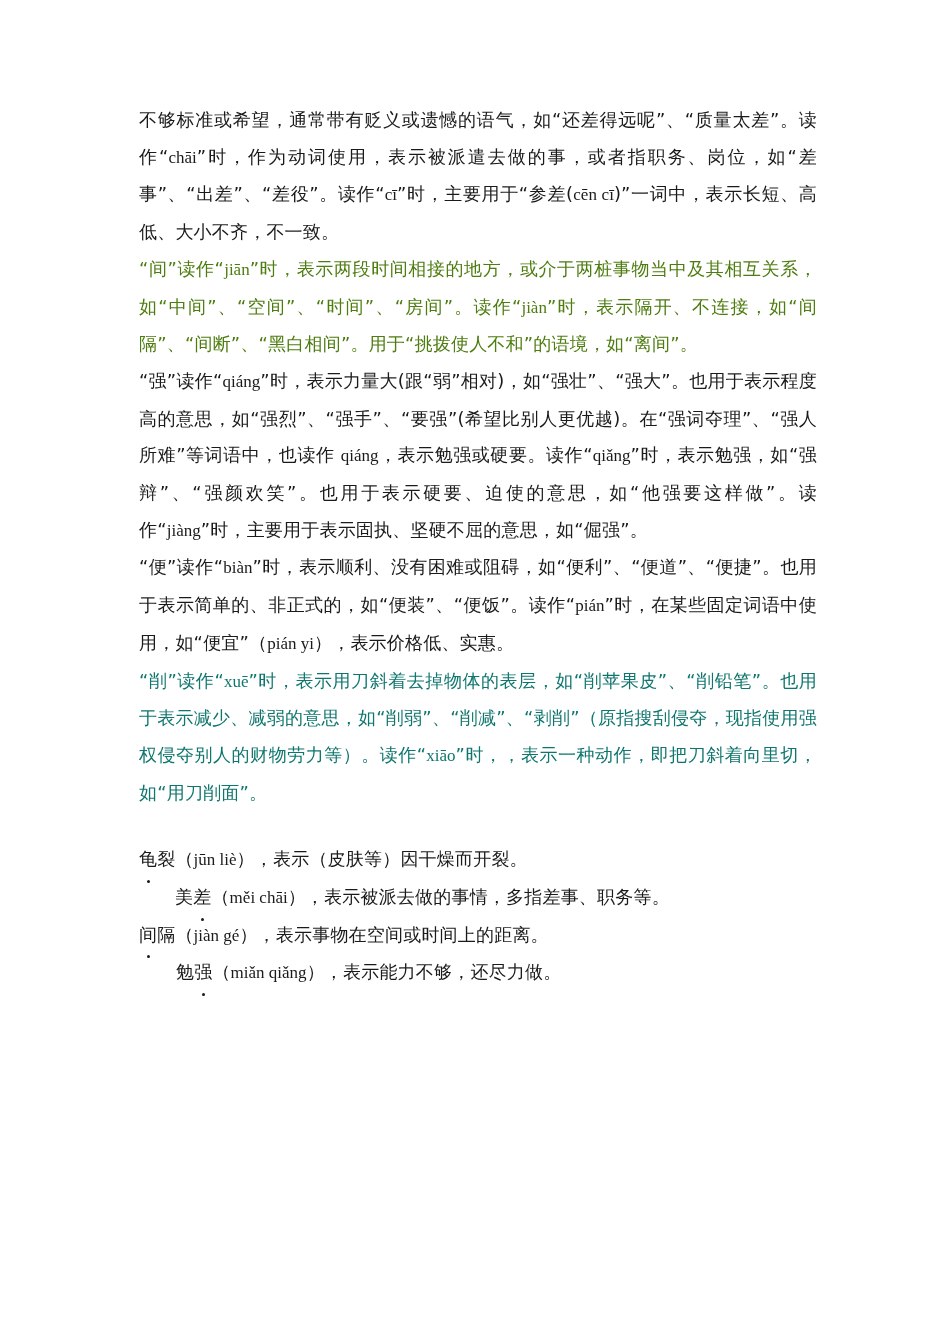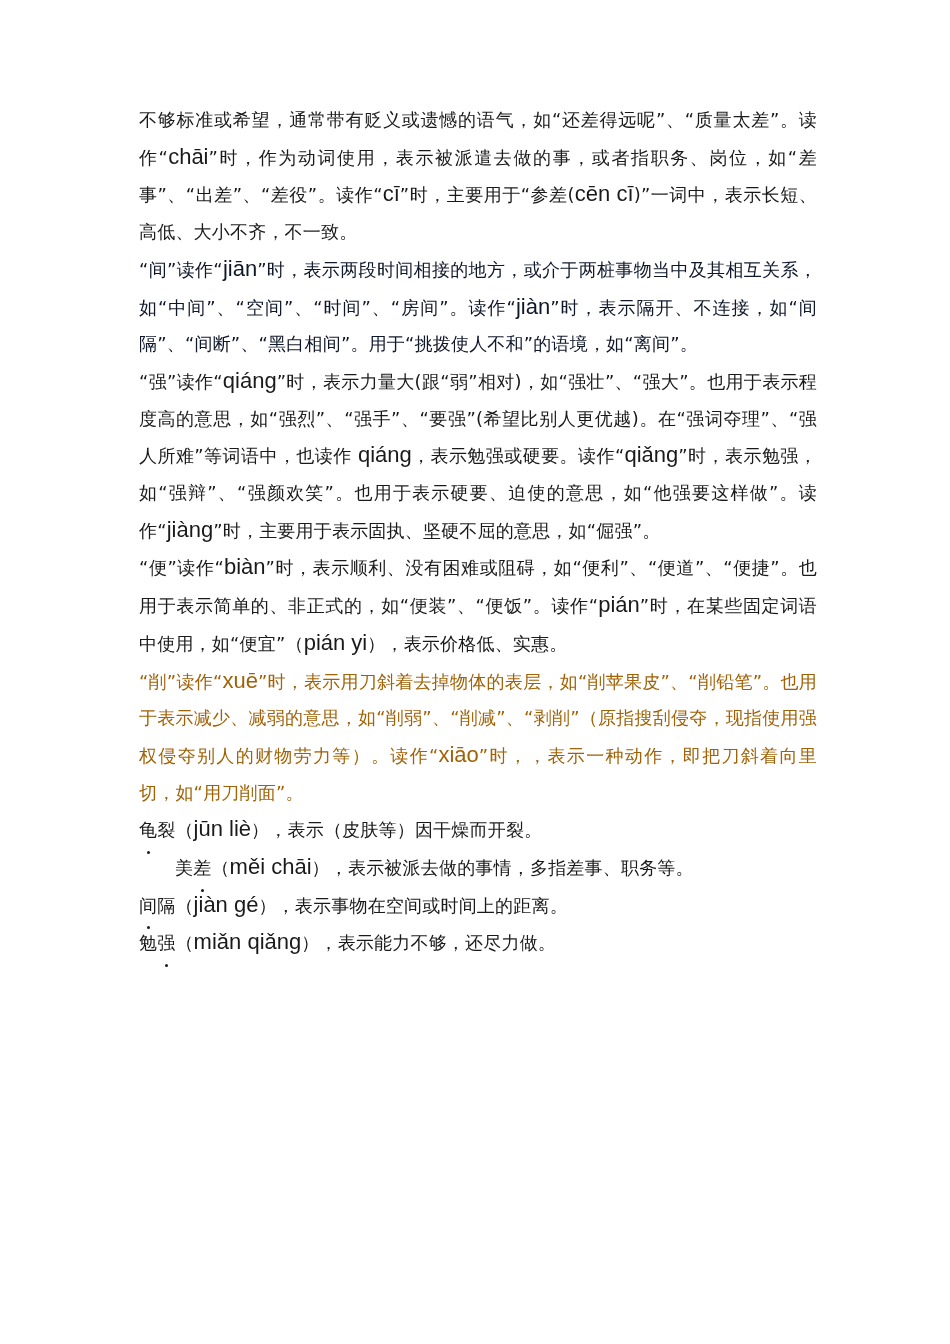--- a/index.html
+++ b/index.html
@@ -24,22 +24,22 @@
     margin: 0;
     font-family: "DejaVu Sans", "Liberation Sans", sans-serif;
     font-size: 18px;
     line-height: 36.7px;
     color: #1a1a1a;
     text-align: justify;
     text-justify: inter-ideograph;
     letter-spacing: 0.2px;
   }
   .py {
-    font-family: Liberation Sans, sans-serif;
-    font-size: 22px;
+    font-family: Liberation Serif, serif;
+    font-size: 17px;
     letter-spacing: 0;
   }
   .emph {
     position: relative;
     display: inline-block;
   }
   .emph::after {
     content: "";
     position: absolute;
     left: 50%;
@@ -52,40 +52,40 @@
   }
 </style>
 </head>
 <body>
 
 <div class="page" style="background: rgb(255, 255, 255);">
   <div class="content">
 
     <p class="para pyify" style="color: rgb(26, 26, 26);">不够标准或希望，通常带有贬义或遗憾的语气，如“还差得远呢”、“质量太差”。读作“<span class="py">chāi</span>”时，作为动词使用，表示被派遣去做的事，或者指职务、岗位，如“差事”、“出差”、“差役”。读作“<span class="py">cī</span>”时，主要用于“参差(<span class="py">cēn cī</span>)”一词中，表示长短、高低、大小不齐，不一致。</p>
 
-    <p class="para pyify" style="color: #0f172a;">“间”读作“<span class="py">jiān</span>”时，表示两段时间相接的地方，或介于两桩事物当中及其相互关系，如“中间”、“空间”、“时间”、“房间”。读作“<span class="py">jiàn</span>”时，表示隔开、不连接，如“间隔”、“间断”、“黑白相间”。用于“挑拨使人不和”的语境，如“离间”。</p>
+    <p class="para pyify" style="color: #4d7c0f;">“间”读作“<span class="py">jiān</span>”时，表示两段时间相接的地方，或介于两桩事物当中及其相互关系，如“中间”、“空间”、“时间”、“房间”。读作“<span class="py">jiàn</span>”时，表示隔开、不连接，如“间隔”、“间断”、“黑白相间”。用于“挑拨使人不和”的语境，如“离间”。</p>
 
     <p class="para pyify" style="color: rgb(26, 26, 26);">“强”读作“<span class="py">qiáng</span>”时，表示力量大(跟“弱”相对)，如“强壮”、“强大”。也用于表示程度高的意思，如“强烈”、“强手”、“要强”(希望比别人更优越)。在“强词夺理”、“强人所难”等词语中，也读作 <span class="py">qiáng</span>，表示勉强或硬要。读作“<span class="py">qiǎng</span>”时，表示勉强，如“强辩”、“强颜欢笑”。也用于表示硬要、迫使的意思，如“他强要这样做”。读作“<span class="py">jiàng</span>”时，主要用于表示固执、坚硬不屈的意思，如“倔强”。</p>
 
 
     <p class="para pyify" style="color: rgb(26, 26, 26);">“便”读作“<span class="py">biàn</span>”时，表示顺利、没有困难或阻碍，如“便利”、“便道”、“便捷”。也用于表示简单的、非正式的，如“便装”、“便饭”。读作“<span class="py">pián</span>”时，在某些固定词语中使用，如“便宜”（<span class="py">pián yi</span>），表示价格低、实惠。</p>
 
-    <p class="para pyify" style="color: #a16207;">“削”读作“<span class="py">xuē</span>”时，表示用刀斜着去掉物体的表层，如“削苹果皮”、“削铅笔”。也用于表示减少、减弱的意思，如“削弱”、“削减”、“剥削”（原指搜刮侵夺，现指使用强权侵夺别人的财物劳力等）。读作“<span class="py">xiāo</span>”时，，表示一种动作，即把刀斜着向里切，如“用刀削面”。</p>
+    <p class="para pyify" style="color: #0f766e;">“削”读作“<span class="py">xuē</span>”时，表示用刀斜着去掉物体的表层，如“削苹果皮”、“削铅笔”。也用于表示减少、减弱的意思，如“削弱”、“削减”、“剥削”（原指搜刮侵夺，现指使用强权侵夺别人的财物劳力等）。读作“<span class="py">xiāo</span>”时，，表示一种动作，即把刀斜着向里切，如“用刀削面”。</p>
 
 
-    <p class="para" style="color: rgb(26, 26, 26);">
+    <p class="para" style="color: rgb(26, 26, 26); margin-top: 30px;">
       <span></span><span class="emph">龟</span><span class="pyify">裂（<span class="py">jūn liè</span>），表示（皮肤等）因干燥而开裂。</span>
     </p>
 
     <p class="para" style="color: rgb(26, 26, 26); margin-left: 36px;">
       <span>美</span><span class="emph">差</span><span class="pyify">（<span class="py">měi chāi</span>），表示被派去做的事情，多指差事、职务等。</span>
     </p>
 
     <p class="para" style="color: rgb(26, 26, 26);">
       <span></span><span class="emph">间</span><span class="pyify">隔（<span class="py">jiàn gé</span>），表示事物在空间或时间上的距离。</span>
     </p>
 
-    <p class="para" style="color: rgb(26, 26, 26);">
+    <p class="para" style="color: rgb(26, 26, 26); margin-left: 37px;">
       <span>勉</span><span class="emph">强</span><span class="pyify">（<span class="py">miǎn qiǎng</span>），表示能力不够，还尽力做。</span>
     </p>
 
   </div>
 </div>
 
 </body></html>

